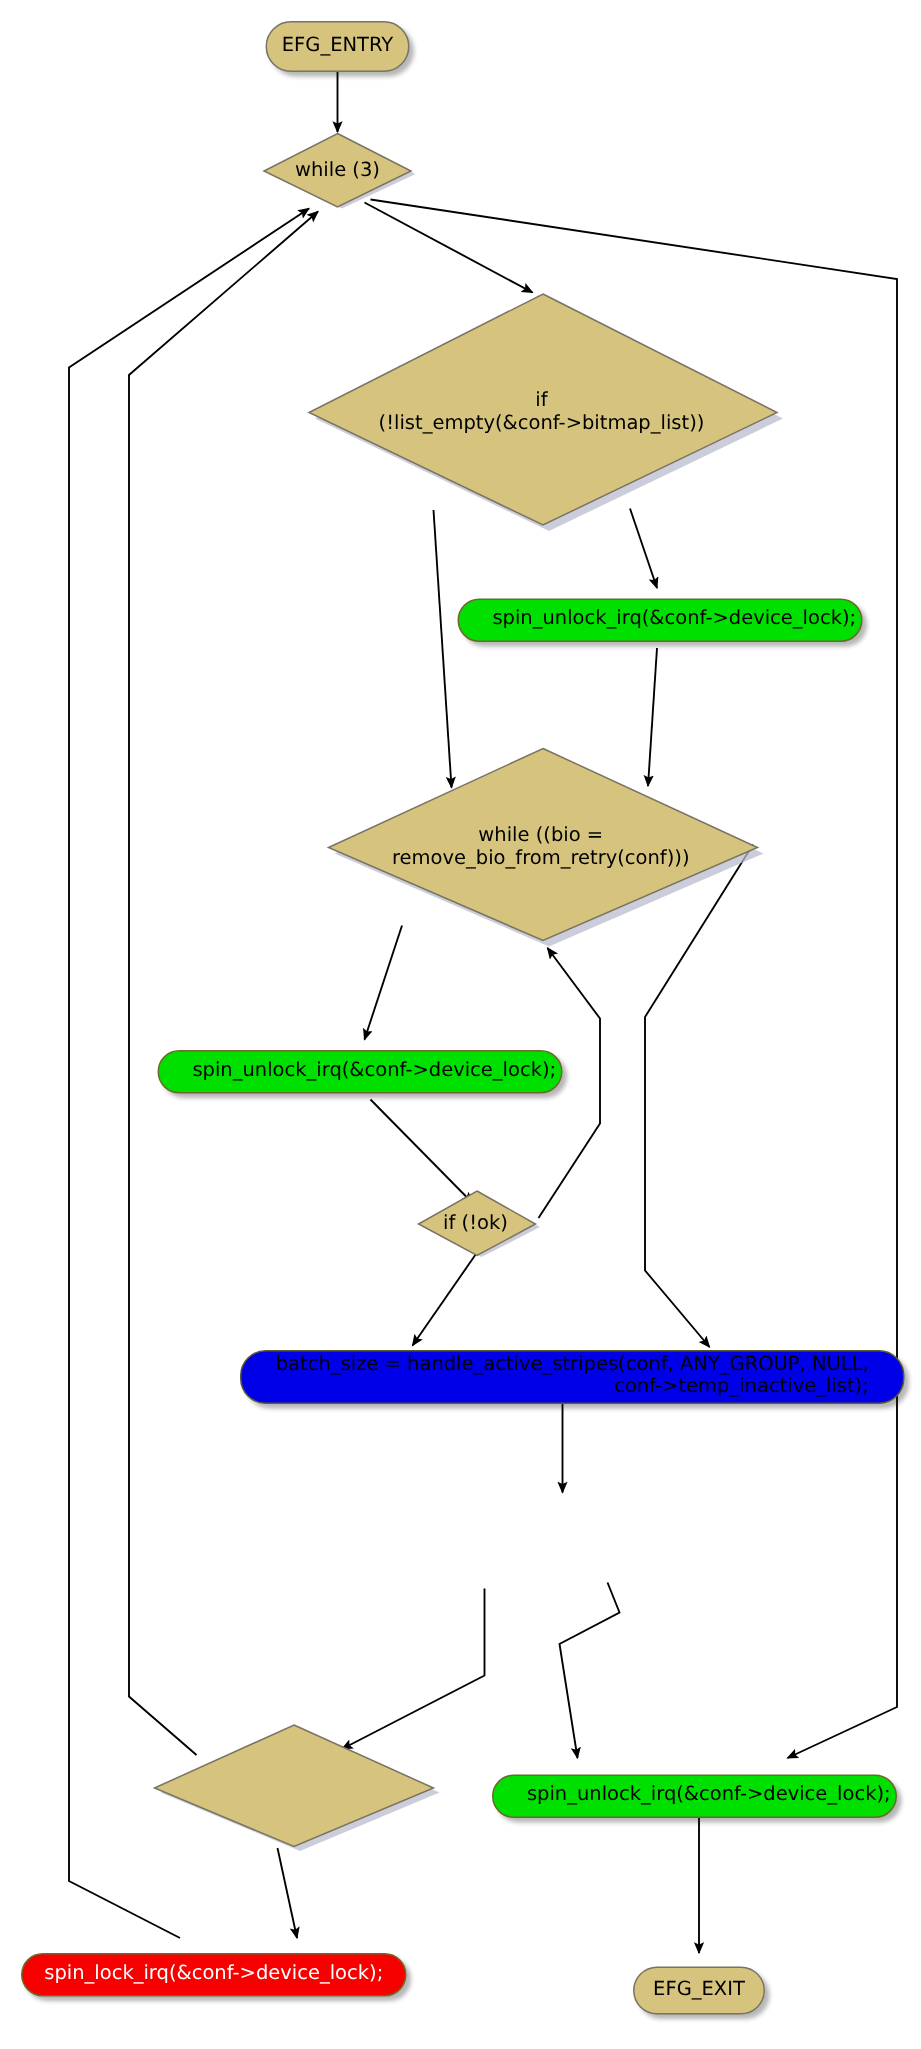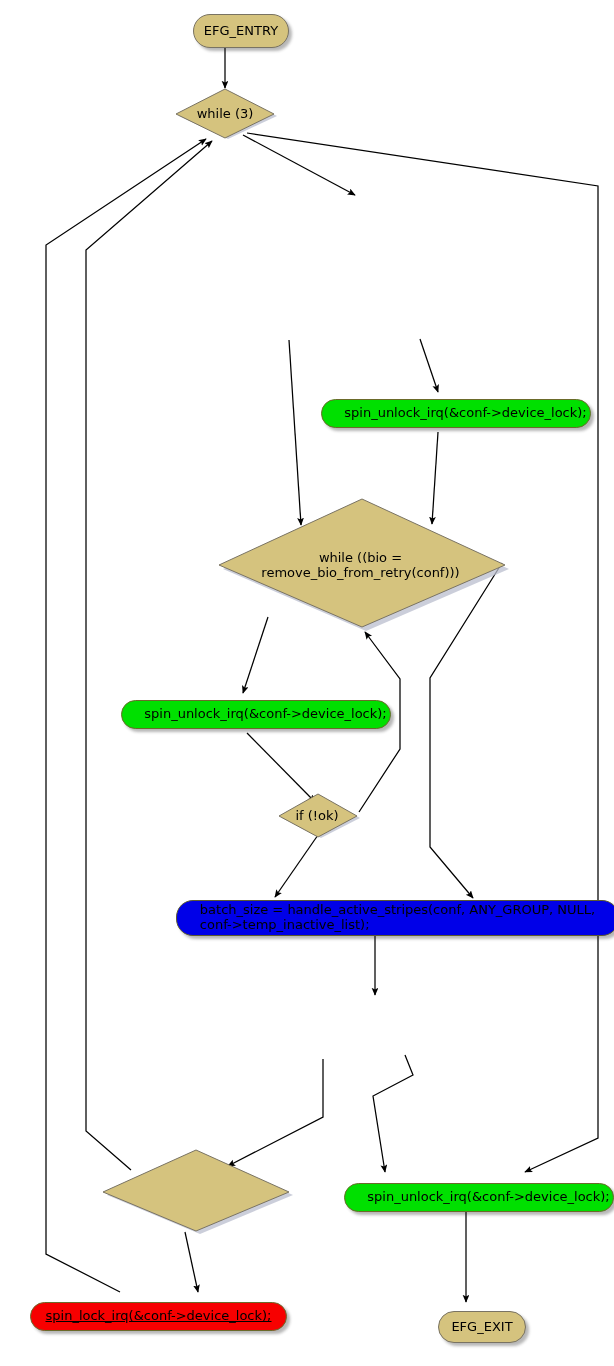--- a/index.html
+++ b/index.html
@@ -26,34 +26,33 @@
   }
   .node {
     position: absolute;
     box-sizing: border-box;
   }
   
   .boxnode {
     display: flex;
     align-items: center;
     justify-content: center;
-    text-align: left;
+    text-align: right;
     border: 1px solid #797363;
     border-radius: 17px;
     box-shadow: 3px 3px 3px rgba(30,30,30,0.32);
     line-height: 1.12;
     white-space: pre;
     z-index: 3;
-    margin-left: 16px;
   }
   .tan  { background: #d6c playfair; }
   .tan  { background: #d5c37e; color: #000000; }
   .green{ background: #00e000; color: #000000; border-color: #6b6a2a; padding-left: 19px; }
   .blue { background: #0000e8; color: #000000; border-color: #5d5a30; }
-  .red  { background: #f70000; color: #000000; border-color: #6b6a2a; text-decoration: underline; }
+  .red  { background: #f70000; color: #ffffff; border-color: #6b6a2a; }
 
   
   .diamond {
     z-index: 3;
   }
   .diamond .dshape {
     position: absolute;
     left: 0; top: 0;
     width: 100%;
     height: 100%;
@@ -126,20 +125,28 @@
   <div class="node boxnode tan fs13" style="left:177px; top:14px; width:96px; height:34px;">EFG_ENTRY</div>
 
   <div class="node diamond" style="left:172px; top:88px; width:106px; height:52px;">
     <svg class="dshape" viewBox="0 0 106 52" xmlns="http://www.w3.org/2000/svg">
       <polygon points="56,4 105,28 56,51 7,28" fill="#b9bdcd" opacity="0.75"></polygon>
       <polygon points="53,1 102,26 53,50 4,26" fill="#d5c37e" stroke="#797363" stroke-width="1"></polygon>
     </svg>
     <div class="dlabel fs13">while (3)</div>
   </div>
 
+  <div class="node diamond" style="left:203px; top:195px; width:320px; height:160px;">
+    <svg class="dshape" viewBox="0 0 320 160" xmlns="http://www.w3.org/2000/svg">
+      <polygon points="163,6 319,84 163,159 7,84" fill="#b9bdcd" opacity="0.75"></polygon>
+      <polygon points="159,1 315,80 159,155 3,80" fill="#d5c37e" stroke="#797363" stroke-width="1"></polygon>
+    </svg>
+    <div class="dlabel fs13" style="transform:translateY(-50%) translateX(-2px);">if
+(!list_empty(&amp;conf-&gt;bitmap_list))</div>
+  </div>
 
   <div class="node boxnode green fs13" style="left:305px; top:399px; width:270px; height:29px;">spin_unlock_irq(&amp;conf-&gt;device_lock);</div>
 
   <div class="node diamond" style="left:215px; top:498px; width:295px; height:134px;">
     <svg class="dshape" viewBox="0 0 295 134" xmlns="http://www.w3.org/2000/svg">
       <polygon points="151,6 294,71 151,133 8,71" fill="#b9bdcd" opacity="0.75"></polygon>
       <polygon points="147,1 290,67 147,129 4,67" fill="#d5c37e" stroke="#797363" stroke-width="1"></polygon>
     </svg>
     <div class="dlabel fs13" style="transform:translateY(-50%) translateX(-2px);">while ((bio =
 remove_bio_from_retry(conf)))</div>

